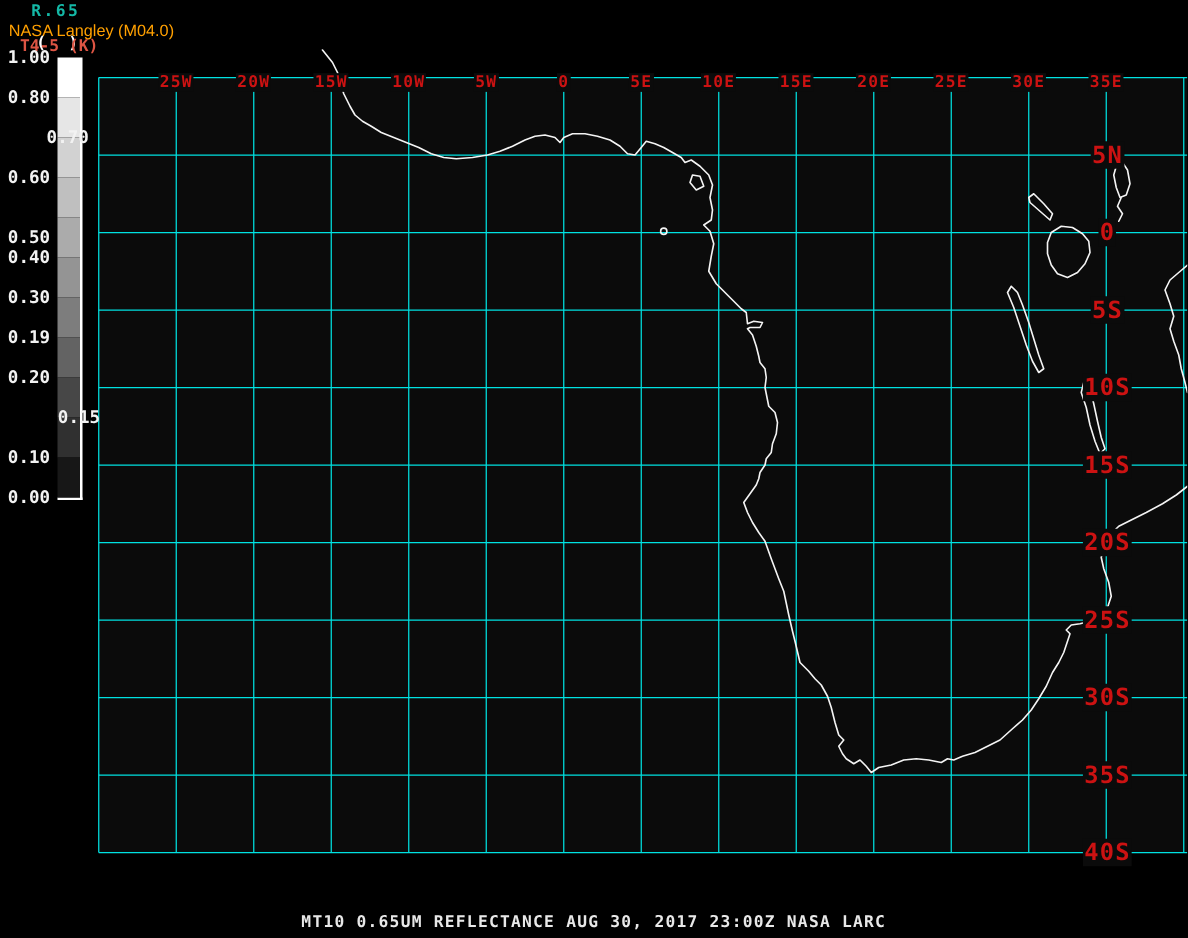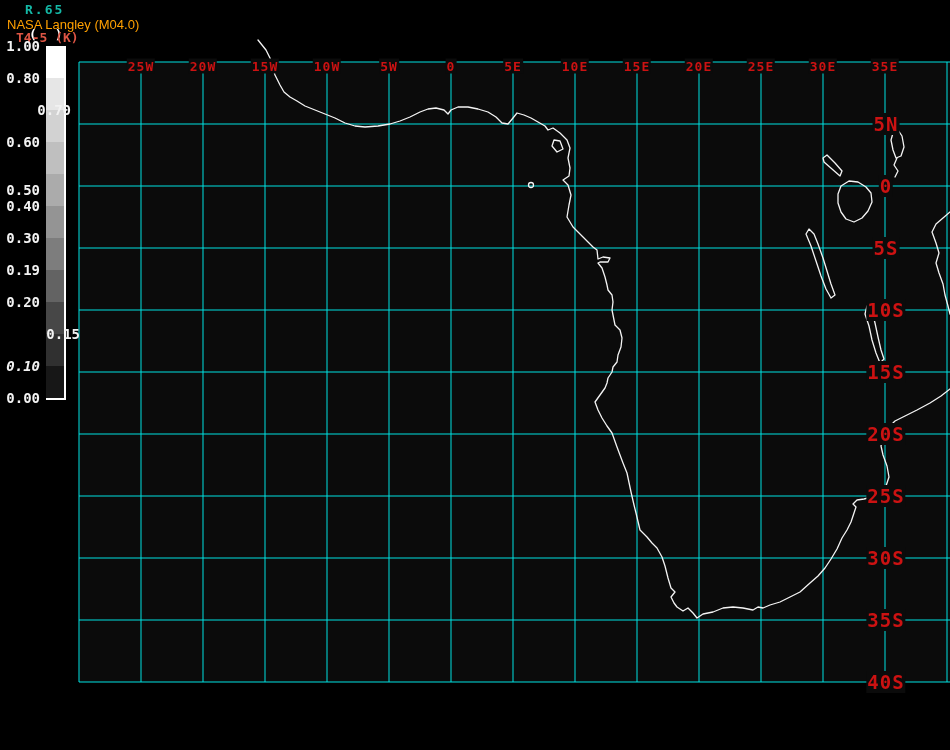--- a/index.html
+++ b/index.html
@@ -144,21 +144,21 @@
       <div class="cbar-label" style="left: 0px; top: 46px;">1.00</div>
       <div class="cbar-label" style="left: 0px; top: 78px;">0.80</div>
       <div class="cbar-label" style="left: 0px; top: 110px; padding-left: 31px;">0.70</div>
       <div class="cbar-label" style="left: 0px; top: 142px;">0.60</div>
       <div class="cbar-label" style="left: 0px; top: 174px; margin-top: 16px;">0.50</div>
       <div class="cbar-label" style="left: 0px; top: 206px;">0.40</div>
       <div class="cbar-label" style="left: 0px; top: 238px;">0.30</div>
       <div class="cbar-label" style="left: 0px; top: 270px;">0.19</div>
       <div class="cbar-label" style="left: 0px; top: 302px;">0.20</div>
       <div class="cbar-label" style="left: 0px; top: 334px; margin-left: 40px;">0.15</div>
-      <div class="cbar-label" style="left: 0px; top: 366px; font-style: italic;">0.10</div>
+      <div class="cbar-label" style="left: 0px; top: 366px;">0.10</div>
       <div class="cbar-label" style="left: 0px; top: 398px;">0.00</div>
     </div>
 
   <div id="lon-labels">
       <div class="lon-label" style="left: 141px; top: 66px;">25W</div>
       <div class="lon-label" style="left: 203px; top: 66px;">20W</div>
       <div class="lon-label" style="left: 265px; top: 66px;">15W</div>
       <div class="lon-label" style="left: 327px; top: 66px;">10W</div>
       <div class="lon-label" style="left: 389px; top: 66px;">5W</div>
       <div class="lon-label" style="left: 451px; top: 66px;">0</div>
@@ -176,13 +176,14 @@
       <div class="lat-label" style="left: 886px; top: 248px;">5S</div>
       <div class="lat-label" style="left: 886px; top: 310px;">10S</div>
       <div class="lat-label" style="left: 886px; top: 372px;">15S</div>
       <div class="lat-label" style="left: 886px; top: 434px;">20S</div>
       <div class="lat-label" style="left: 886px; top: 496px;">25S</div>
       <div class="lat-label" style="left: 886px; top: 558px;">30S</div>
       <div class="lat-label" style="left: 886px; top: 620px;">35S</div>
       <div class="lat-label" style="left: 886px; top: 682px;">40S</div>
     </div>
 
+  <div id="footer-text">MT10  0.65UM REFLECTANCE   AUG 30, 2017 23:00Z   NASA LARC</div>
 </div>
 
 </body></html>

